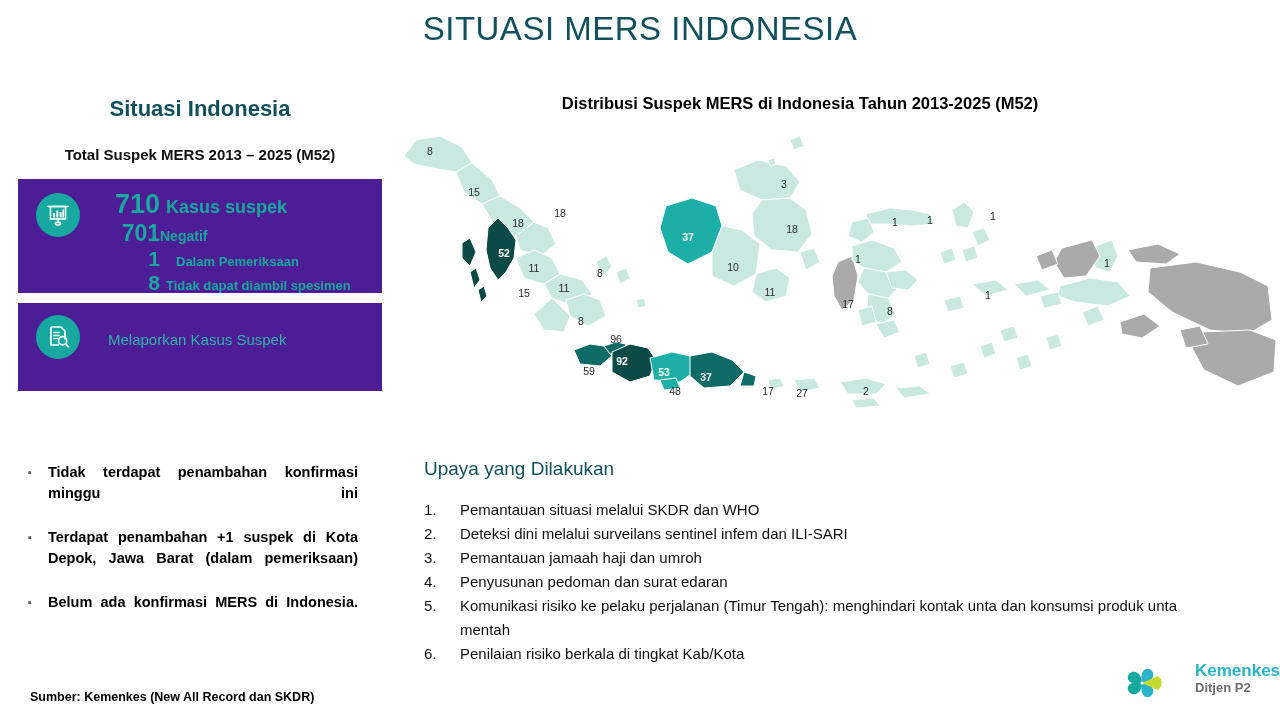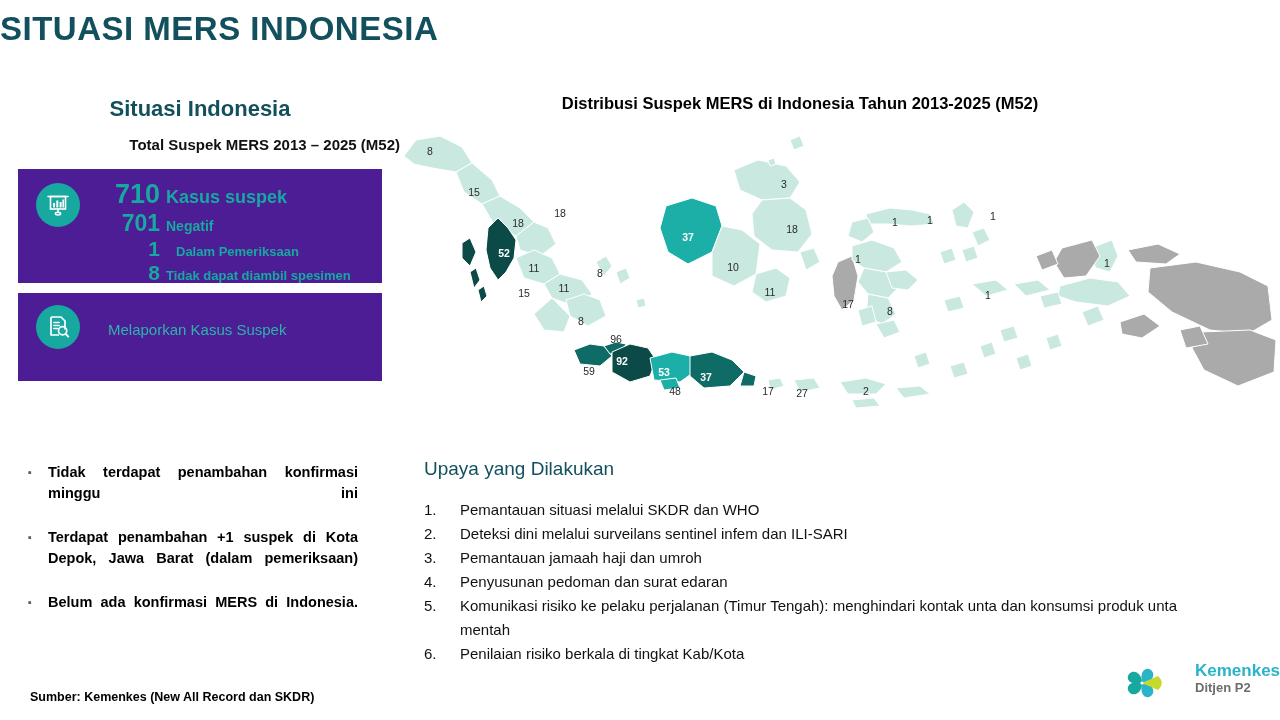--- a/index.html
+++ b/index.html
@@ -7,33 +7,34 @@
   body {
     font-family:"Liberation Sans", sans-serif;
     background:#ffffff;
     color:#1a1a1a;
     position:relative;
   }
 
   
   #main-title {
     position:absolute; left:0; top:10px; width:1280px;
-    font-size:33px; font-weight:bold; letter-spacing:0.5px;
+    text-align:center;
+    font-size:33px; font-weight:normal; letter-spacing:0.5px;
     color:#13505E;
   }
 
   
   #left-col { position:absolute; left:0; top:96px; width:400px; }
 
   #left-heading {
     text-align:center; font-size:22px; font-weight:bold;
     color:#13505E; line-height:1.2;
   }
   #left-subheading {
-    margin-top:14px; text-align:right;
+    margin-top:24px; text-align:center;
     font-size:15px; font-weight:bold; color:#111;
   }
 
   .stat-card {
     background:#4c1d95;
     margin:0 18px;
     padding:10px 8px 12px 8px;
     position:relative;
   }
   #card-cases { margin-top:16px; height:114px; }
@@ -51,21 +52,21 @@
   .srow { display:flex; align-items:baseline; white-space:nowrap; }
   .snum {
     color:#17A8A0; font-weight:bold; text-align:right;
     display:inline-block;
   }
   .slbl { color:#17A8A0; font-weight:bold; }
 
   #row-total .snum { font-size:27px; width:62px; }
   #row-total .slbl { font-size:18px; margin-left:6px; }
   #row-neg  .snum { font-size:23px; width:62px; }
-  #row-neg  .slbl { font-size:14px; margin-left:6px; }
+  #row-neg  .slbl { font-size:14px; }
   #row-proc .snum { font-size:21px; width:62px; }
   #row-proc .slbl { font-size:13px; margin-left:16px; }
   #row-nospec .snum { font-size:21px; width:62px; }
   #row-nospec .slbl { font-size:13px; margin-left:6px; }
 
   #prov-rows { margin-left:82px; padding-top:12px; }
   #prov-main { display:flex; align-items:baseline; }
   #prov-num { font-size:27px; font-weight:bold; color:#17A8A0; }
   #prov-lbl { font-size:19px; font-weight:bold; color:#17A8A0; margin-left:8px; }
   #prov-sub { font-size:15px; color:#2FB3AC; margin-top:6px; }

